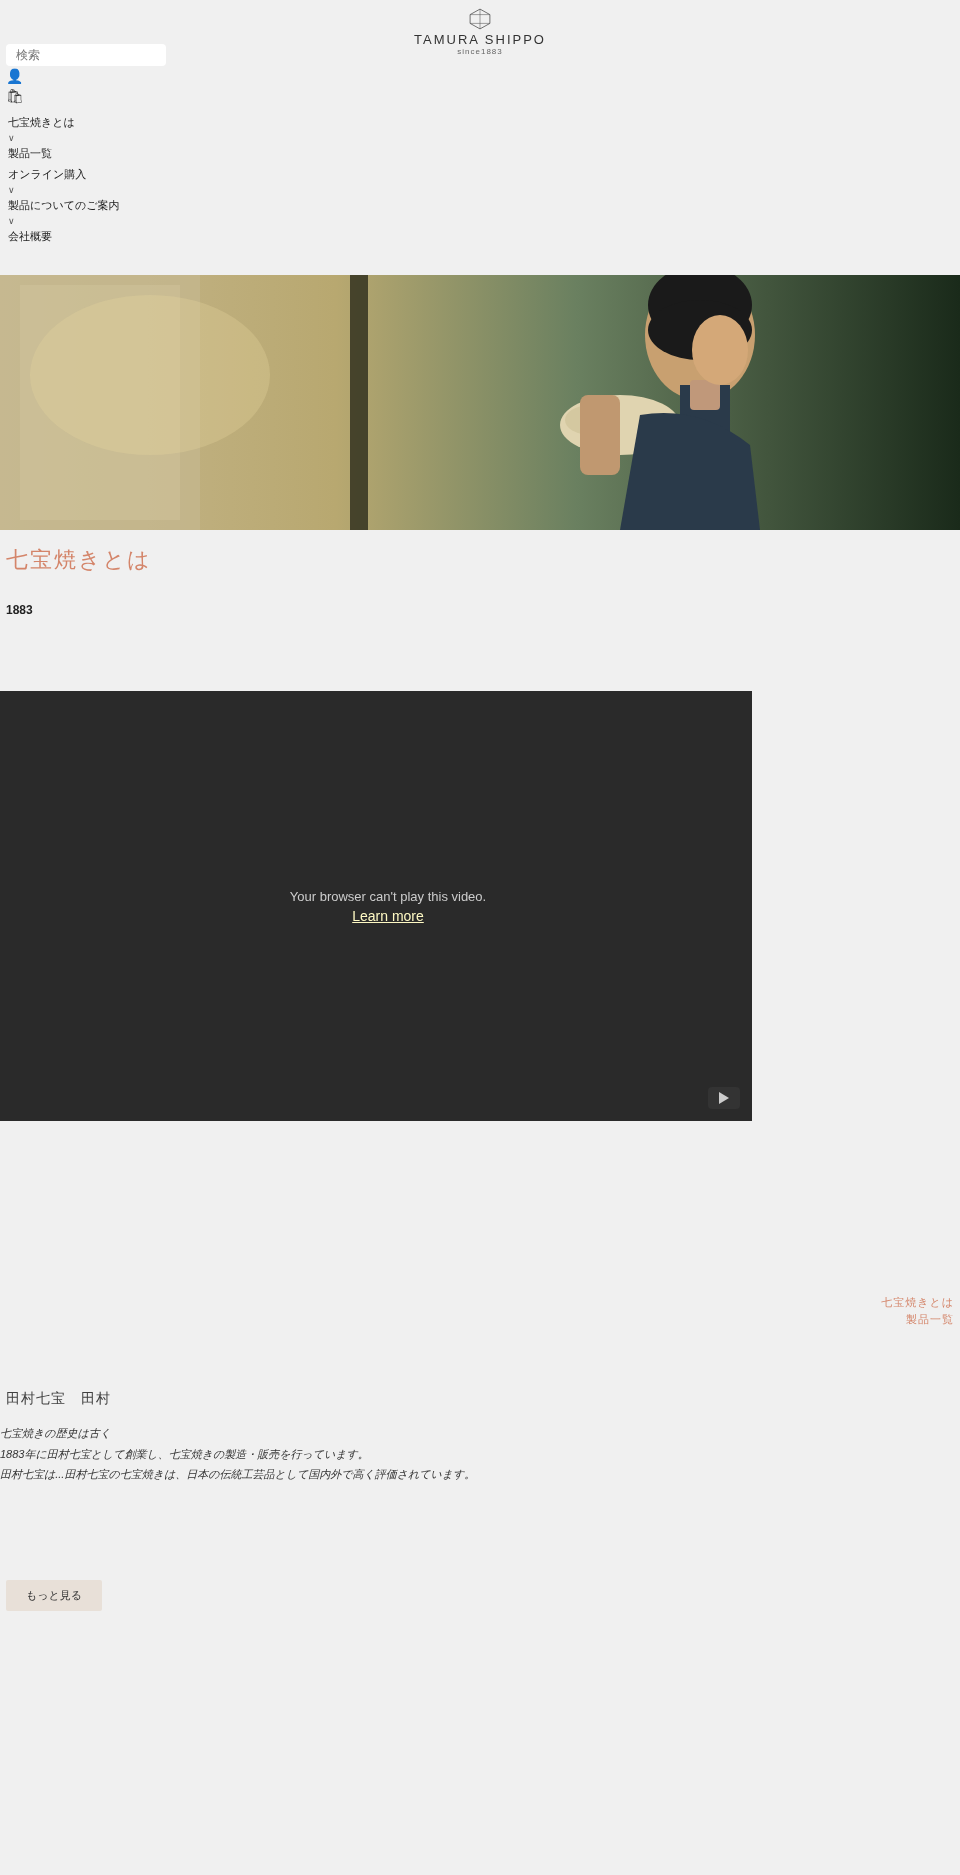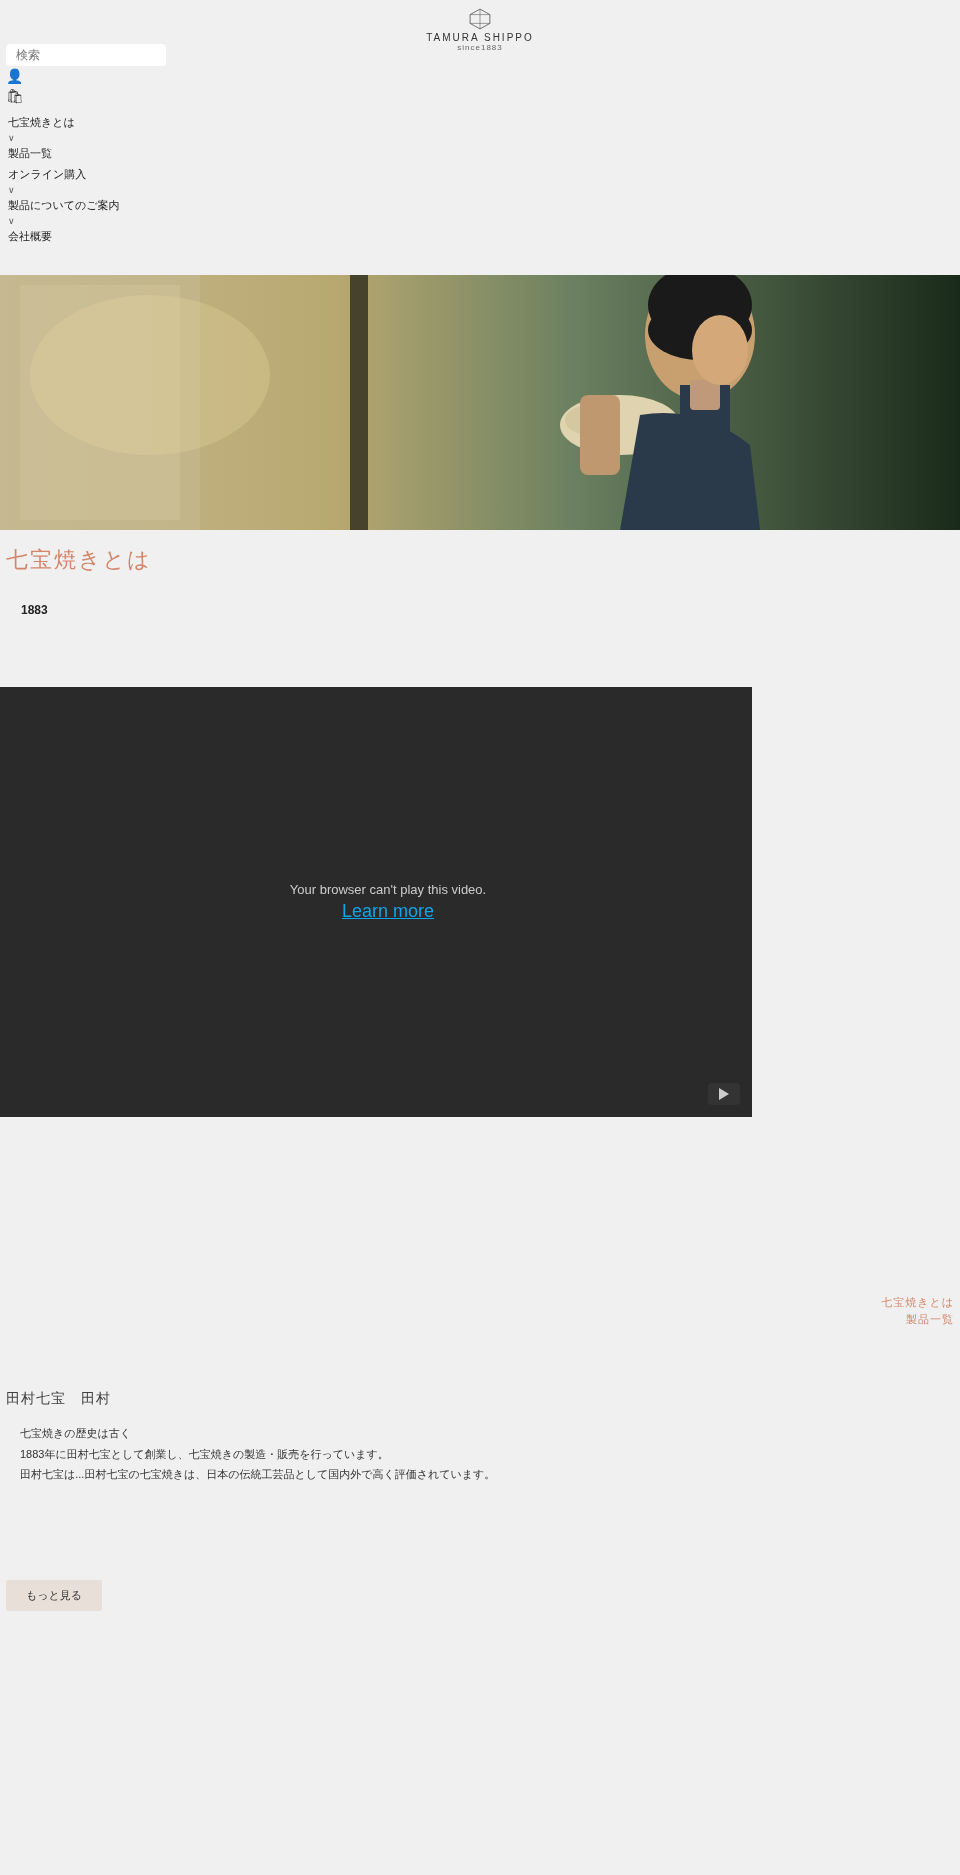--- a/index.html
+++ b/index.html
@@ -99,22 +99,22 @@
       justify-content: center;
       padding-left: 24px;
     }
     .video-message {
       color: #ccc;
       font-size: 13px;
       margin-bottom: 4px;
       text-align: center;
     }
     .video-learn-more {
-      color: #0ea5e9;
-      font-size: 18px;
+      color: #fef9c3;
+      font-size: 14px;
       text-decoration: underline;
       cursor: pointer;
     }
     .youtube-icon {
       position: absolute;
       bottom: 12px;
       right: 12px;
       width: 32px;
       height: 22px;
       background: #333;
@@ -155,22 +155,23 @@
       top: 1390px;
       left: 6px;
       font-size: 14px;
       color: #404040;
       letter-spacing: 1px;
     }
 
     .bottom-text-area {
       position: absolute;
       top: 1425px;
-      left: 20px;
+      left: 0;
       width: 640px;
+      font-style: italic;
     }
     .bottom-text {
       font-size: 11px;
       color: #333;
       line-height: 1.6;
       margin-bottom: 3px;
     }
 
     
     .bottom-button {
@@ -214,21 +215,21 @@
 <body>
 
 <div class="header">
   <div class="logo-area">
     <svg class="logo-diamond" viewBox="0 0 40 40">
       <polygon points="20,2 38,12 38,28 20,38 2,28 2,12" fill="none" stroke="#555" stroke-width="1.5"></polygon>
       <line x1="20" y1="2" x2="20" y2="38" stroke="#555" stroke-width="1"></line>
       <line x1="2" y1="12" x2="38" y2="12" stroke="#555" stroke-width="1"></line>
       <line x1="2" y1="28" x2="38" y2="28" stroke="#555" stroke-width="1"></line>
     </svg>
-    <div style="font-size:10px;letter-spacing:2px;color:#333;font-weight:500;">TAMURA SHIPPO</div>
+    <div style="font-size:13px;letter-spacing:2px;color:#333;font-weight:500;">TAMURA SHIPPO</div>
     <div style="font-size:8px;color:#666;letter-spacing:1px;">since1883</div>
   </div>
 </div>
 
 <div class="search-bar">
   <input type="text" placeholder="検索" style="">
 </div>
 
 <div class="nav-icons">
   <span style="font-size:14px;color:#333;cursor:pointer;">👤</span>
@@ -291,21 +292,21 @@
     <rect x="350" y="0" width="18" height="255" fill="#2a2a1a" opacity="0.8"></rect>
 
     <ellipse cx="150" cy="100" rx="120" ry="80" fill="#e8d8a0" opacity="0.3"></ellipse>
   </svg>
 </div>
 
 <div style="position:absolute;top:545px;left:6px;">
   <span style="font-size:22px;color:#d4856a;font-weight:400;letter-spacing:2px;">七宝焼きとは</span>
 </div>
 
-<div style="position:absolute;top:600px;left:21px;">
+<div style="position:absolute;top:600px;left:6px;">
   <span style="font-size:12px;color:#222;font-weight:600;">1883</span>
 </div>
 
 <div class="video-area" style="position:relative;">
   <div class="video-message">Your browser can't play this video.</div>
   <a class="video-learn-more" href="#">Learn more</a>
   <div class="youtube-icon">
     <div class="youtube-play"></div>
   </div>
 </div>

